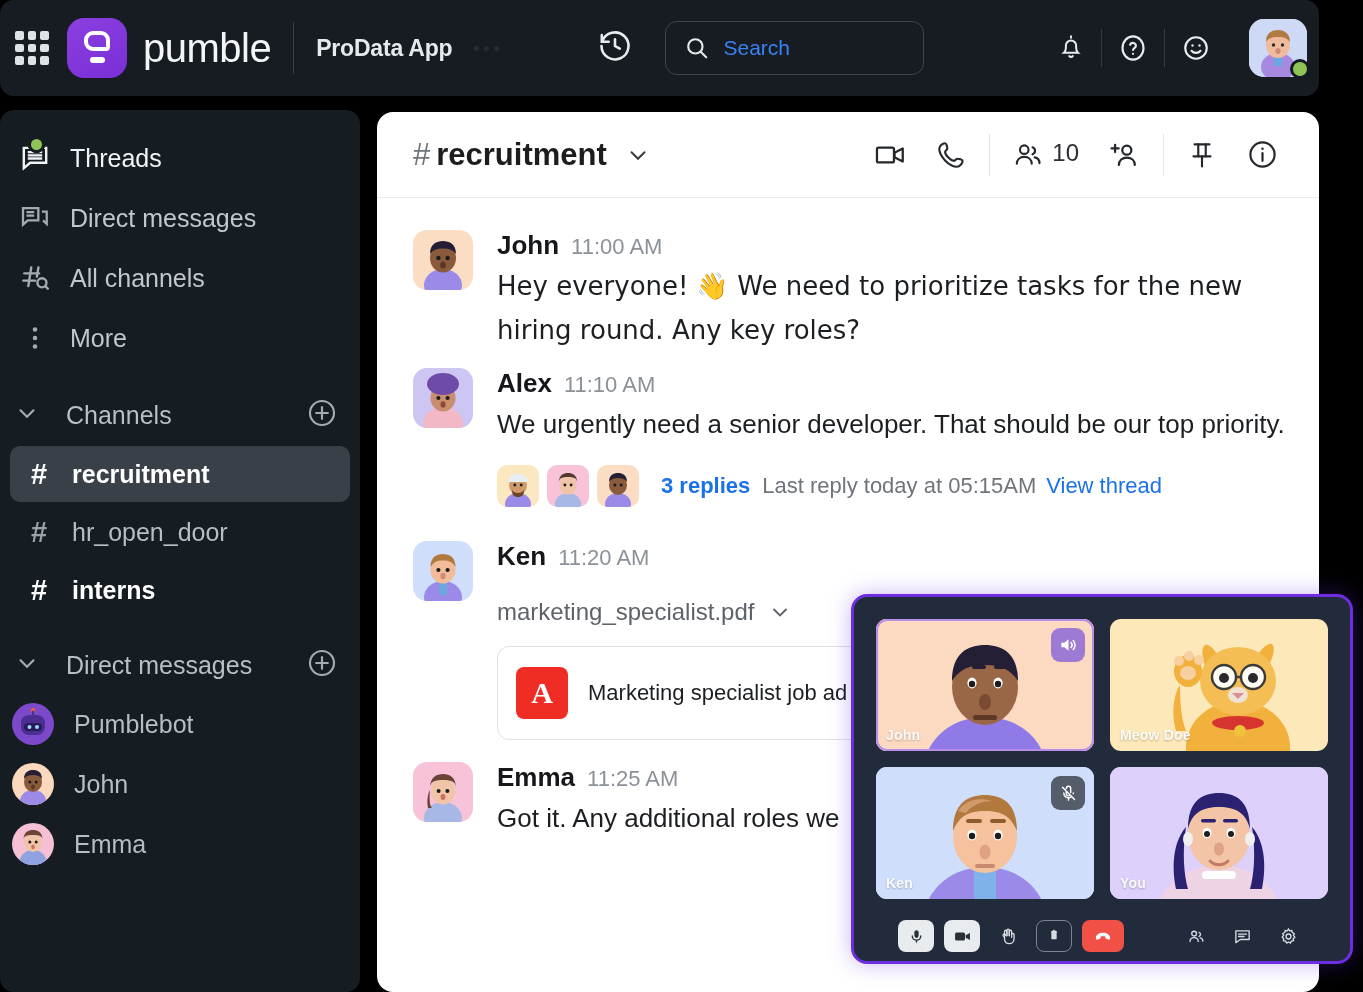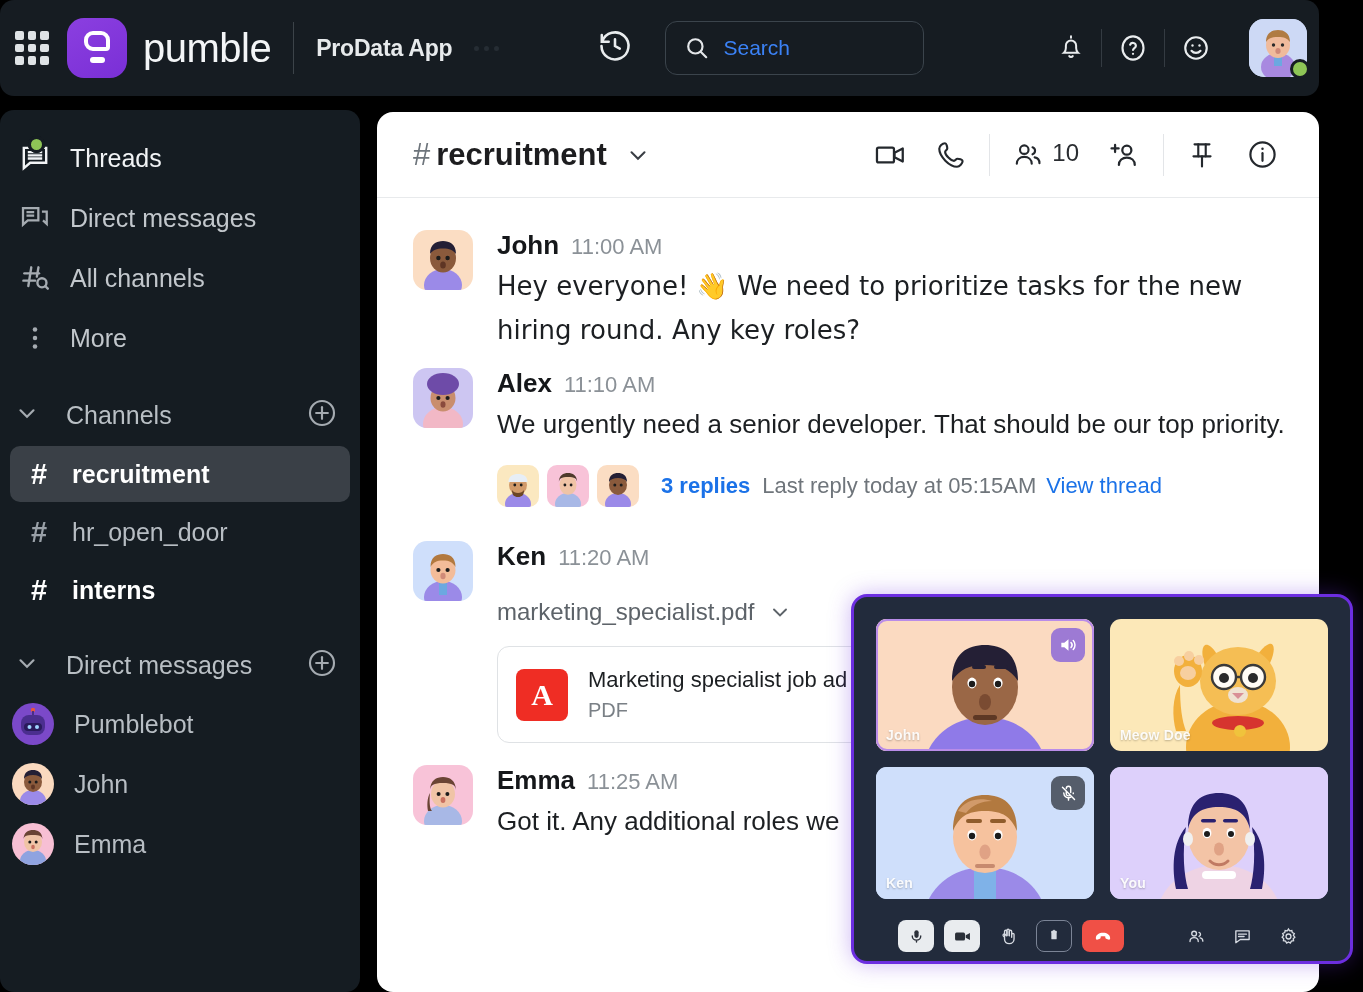--- a/index.html
+++ b/index.html
@@ -607,21 +607,20 @@
               <svg width="24" height="24" viewBox="0 0 24 24" fill="none" stroke="#5d6369" stroke-width="1.9" stroke-linecap="round">
                 <polyline points="6,9.5 12,15.5 18,9.5"></polyline>
               </svg>
             </span>
           </div>
 
           <div class="file-card">
             <span class="pdf-ico">A</span>
             <span class="file-meta">
               <span class="file-title" style="display:block">Marketing specialist job ad</span>
-              <span class="file-type" style="display:block">PDF</span>
             </span>
           </div>
         </div>
       </div>
 
       <div class="msg" style="margin-top:6px;">
         <div class="msg-av">
           <svg width="60" height="60" viewBox="0 0 60 60">
             <rect width="60" height="60" fill="#f8c3d8"></rect>
             <ellipse cx="30" cy="56" rx="19" ry="16" fill="#a8b8e6"></ellipse>

